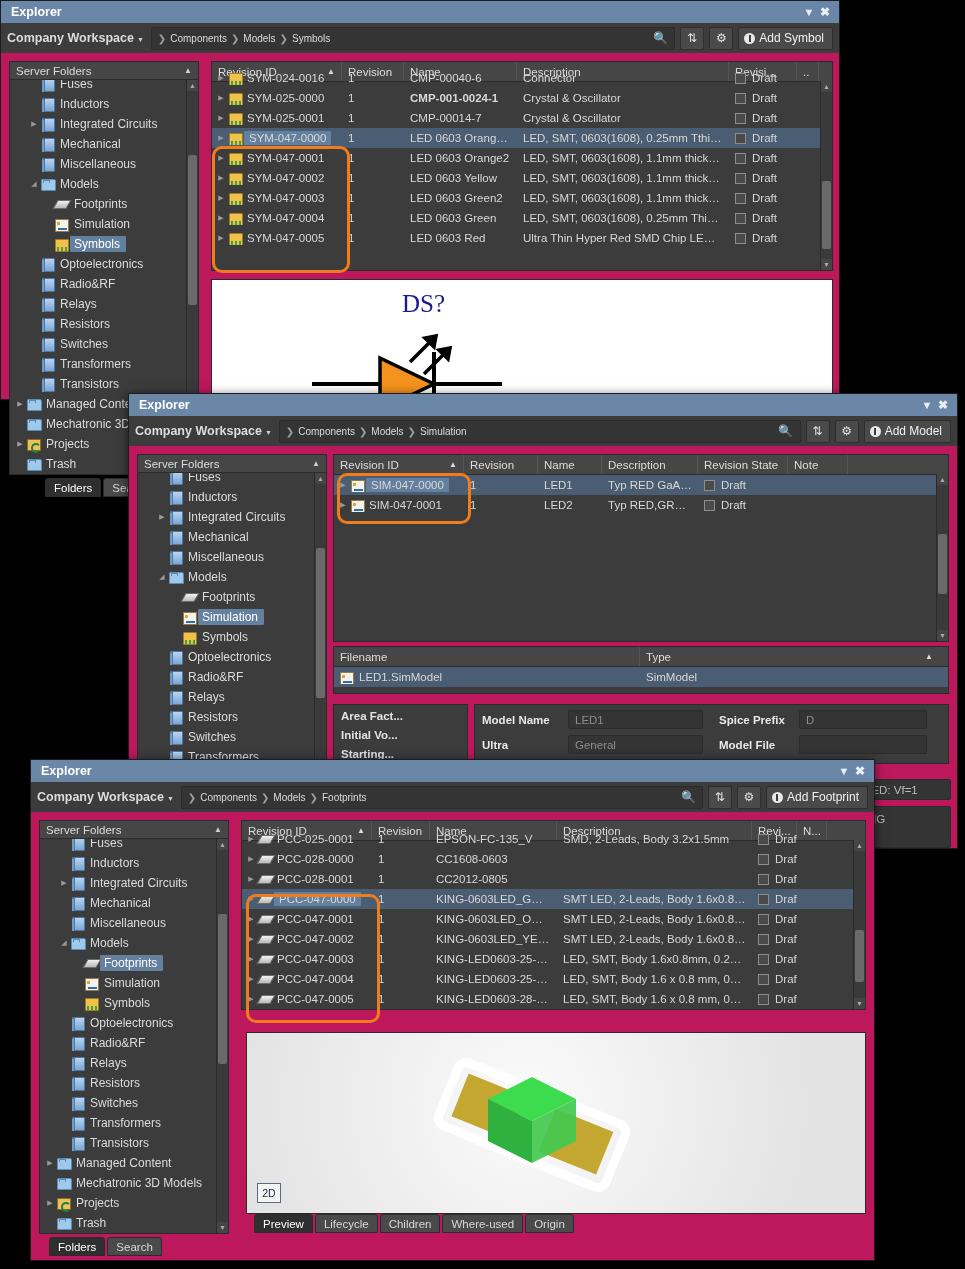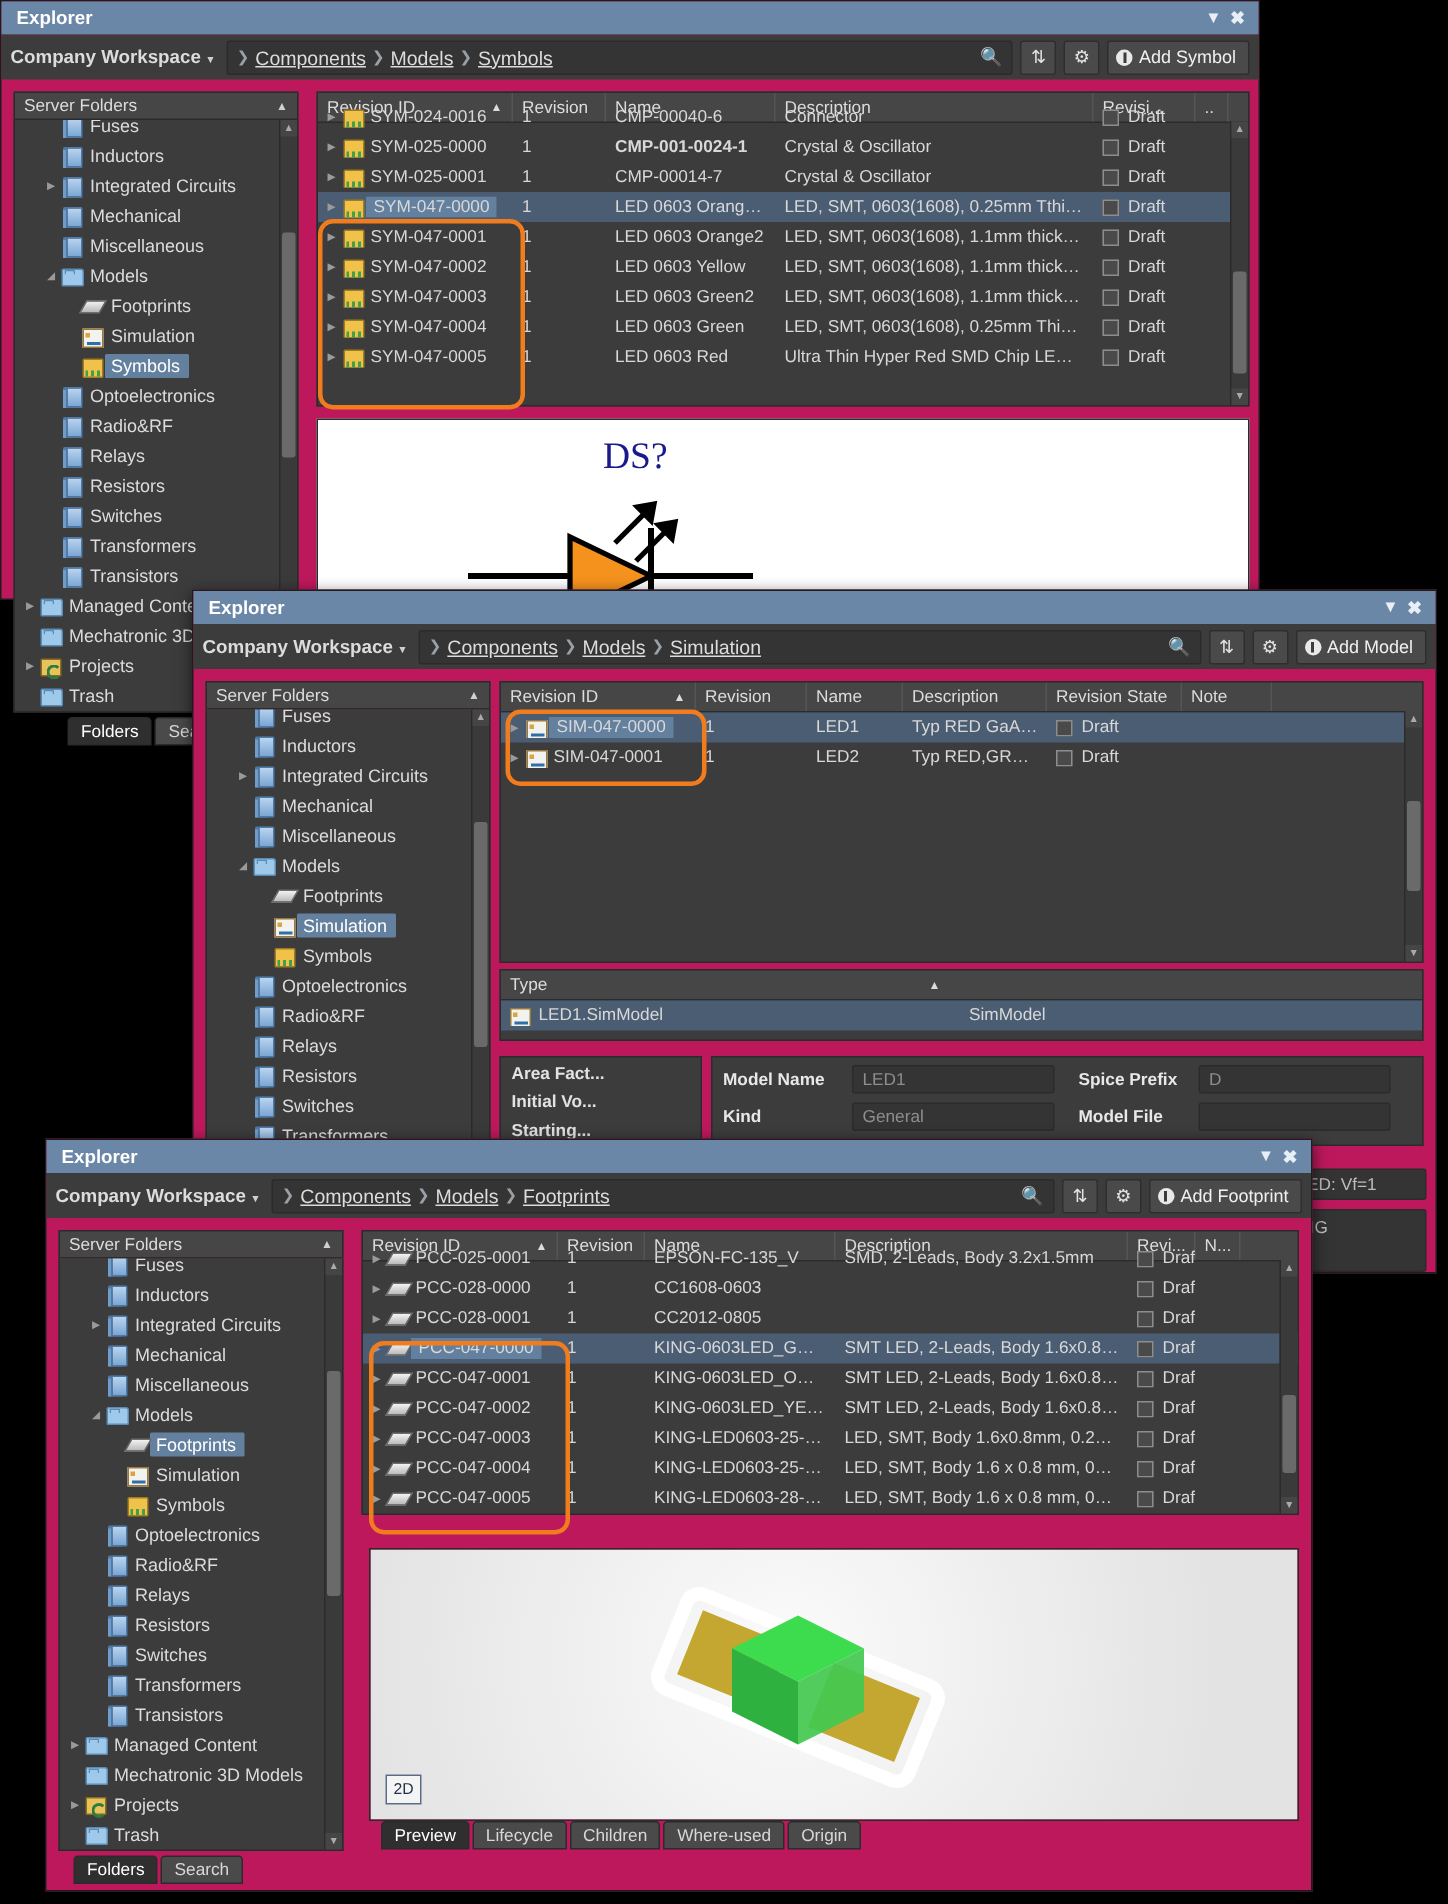--- a/index.html
+++ b/index.html
@@ -15,21 +15,21 @@
   .tb-btn{width:16px;height:16px;display:flex;align-items:center;justify-content:center;
           color:#e8eef5;font-size:11px;cursor:pointer;}
   .tb-btn.close{font-size:12px;font-weight:bold;}
 
   
   .toolbar{height:30px;display:flex;align-items:center;padding:0 6px;gap:5px;background:#3c3c3c;}
   .ws-name{color:#dcdcdc;font-size:12.5px;font-weight:bold;white-space:nowrap;padding-right:2px;}
   .ws-caret{font-size:7px;color:#cfcfcf;margin-left:3px;}
   .crumbs{flex:1;height:21px;background:#343434;border:1px solid #2b2b2b;border-radius:2px;
           display:flex;align-items:center;padding:0 6px;gap:4px;min-width:0;}
-  .crumb{color:#dcdcdc;font-size:13px;white-space:nowrap;text-decoration:underline;}
+  .crumb{color:#dcdcdc;font-size:10px;white-space:nowrap;}
   .crumb-sep{color:#9aa0a6;font-size:10px;}
   .crumbs .srch{margin-left:auto;color:#cfcfcf;font-size:12px;}
   .tbtn{width:22px;height:21px;background:#4a4a4a;border:1px solid #2e2e2e;border-radius:2px;
         display:flex;align-items:center;justify-content:center;color:#e2e2e2;font-size:12px;cursor:pointer;}
   .addbtn{height:21px;background:#4a4a4a;border:1px solid #2e2e2e;border-radius:2px;
           display:flex;align-items:center;gap:4px;padding:0 8px 0 5px;color:#f0f0f0;
           font-size:12px;white-space:nowrap;cursor:pointer;}
   .dot{width:11px;height:11px;border-radius:50%;background:#e9e9e9;position:relative;flex:none;}
   .dot:after{content:"";position:absolute;left:4.5px;top:2px;width:2px;height:7px;background:#3c3c3c;}
   .pane-hdr{height:19px;background:#464646;border:1px solid #2b2b2b;box-sizing:border-box;
@@ -740,20 +740,23 @@
       </div>
       <div class="vsb" style="top:19px;">
         <div class="arrow">▲</div>
         <div class="thumb" style="top:60px;height:60px;"></div>
         <div class="arrow bot">▼</div>
       </div>
     </div>
 
   <div class="table" id="w2files" style="position:absolute;left:204px;top:252px;width:616px;height:48px;">
       <div class="thead">
+        <div class="th" style="width:306px;">
+          <span>Filename</span>
+        </div>
         <div class="th" style="width:299px;border-right:none;">
           <span>Type</span>
           <span class="sc">▲</span>
         </div>
       </div>
       <div class="trow sel">
         <div class="td first" style="width:306px;padding-left:5px;">
           <span class="ticon">
             <span class="ic-sim" style="position:absolute;display:block;"></span>
           </span>
@@ -770,21 +773,21 @@
       <div class="plab">Starting...</div>
     </div>
     <div class="propbox" style="flex:1;">
       <div class="frow">
         <div class="flab" style="width:78px;">Model Name</div>
         <div class="field" style="width:135px;">LED1</div>
         <div class="flab" style="width:72px;margin-left:8px;">Spice Prefix</div>
         <div class="field" style="width:128px;">D</div>
       </div>
       <div class="frow">
-        <div class="flab" style="width:78px;">Kind</div>
+        <div class="flab" style="width:78px;">Ultra</div>
         <div class="field" style="width:135px;">General</div>
         <div class="flab" style="width:72px;margin-left:8px;">Model File</div>
         <div class="field" style="width:128px;"></div>
       </div>
     </div>
   </div>
 
   <div class="field" style="position:absolute;left:706px;top:385px;width:116px;height:21px;color:#bdbdbd;">aAs LED: Vf=1</div>
   <div class="field" style="position:absolute;left:706px;top:412px;width:116px;height:42px;align-items:flex-start;flex-direction:column;justify-content:center;color:#bdbdbd;line-height:15px;">
     <span>ARTING</span>

